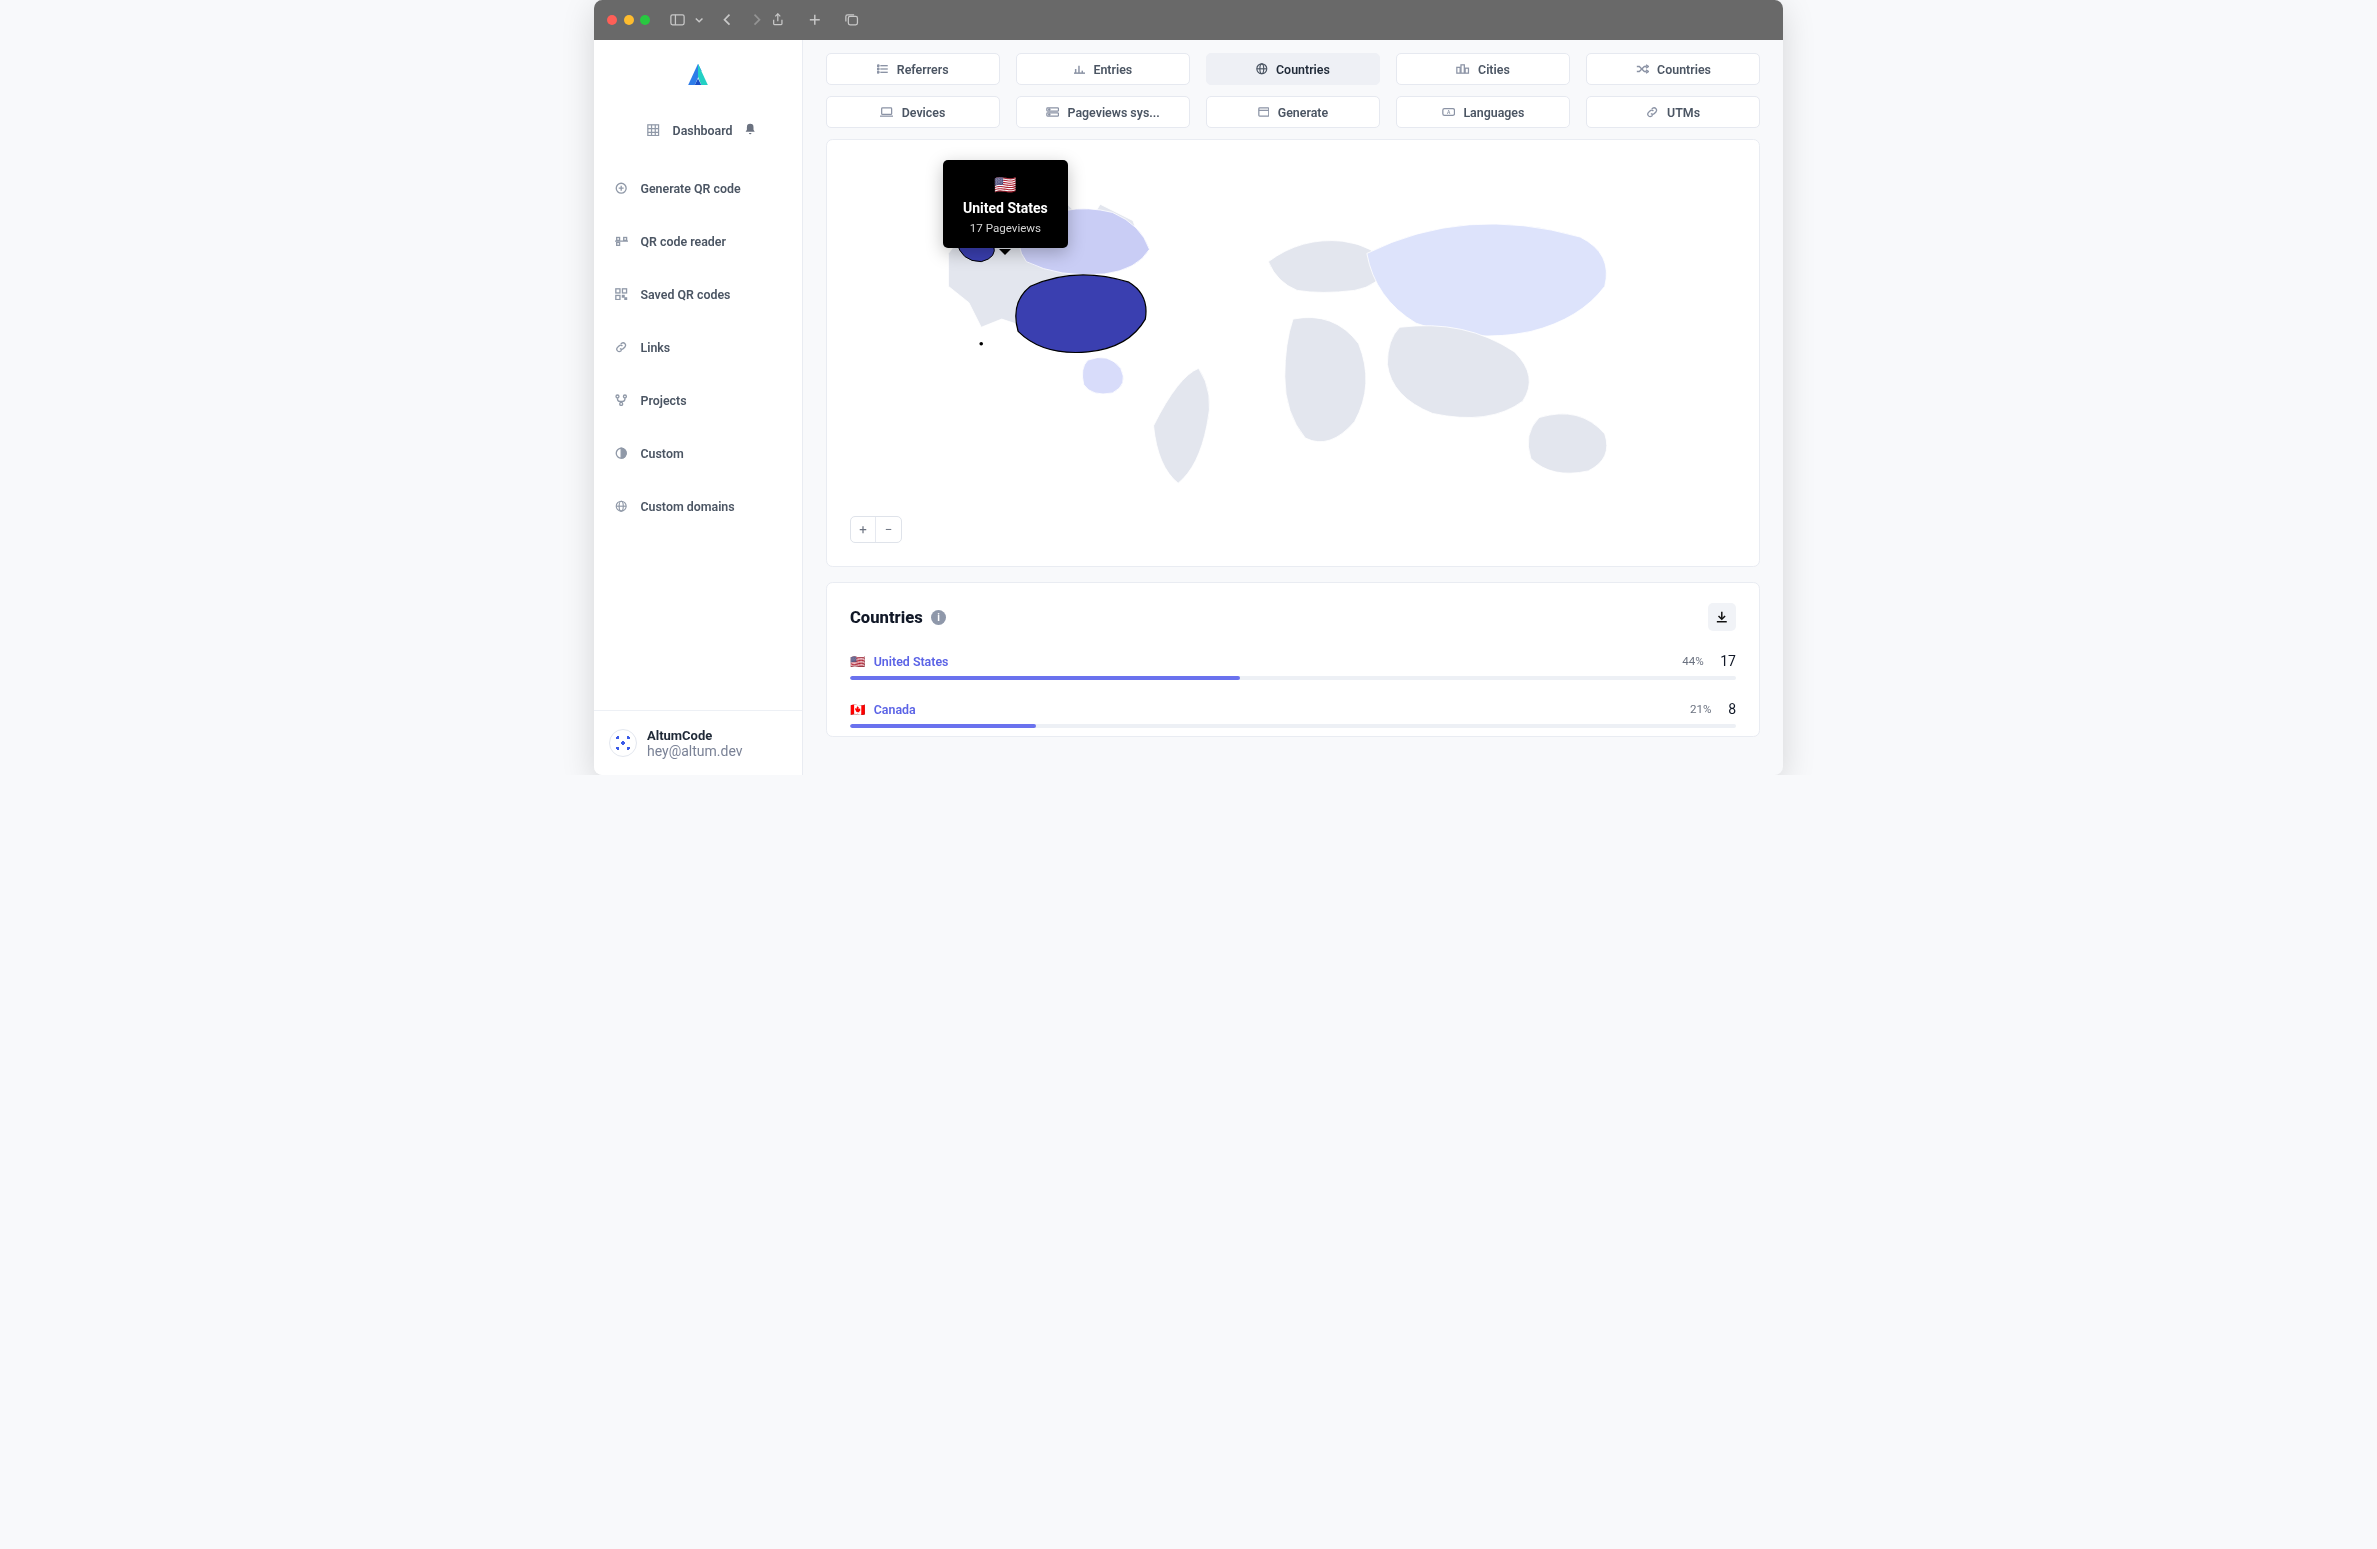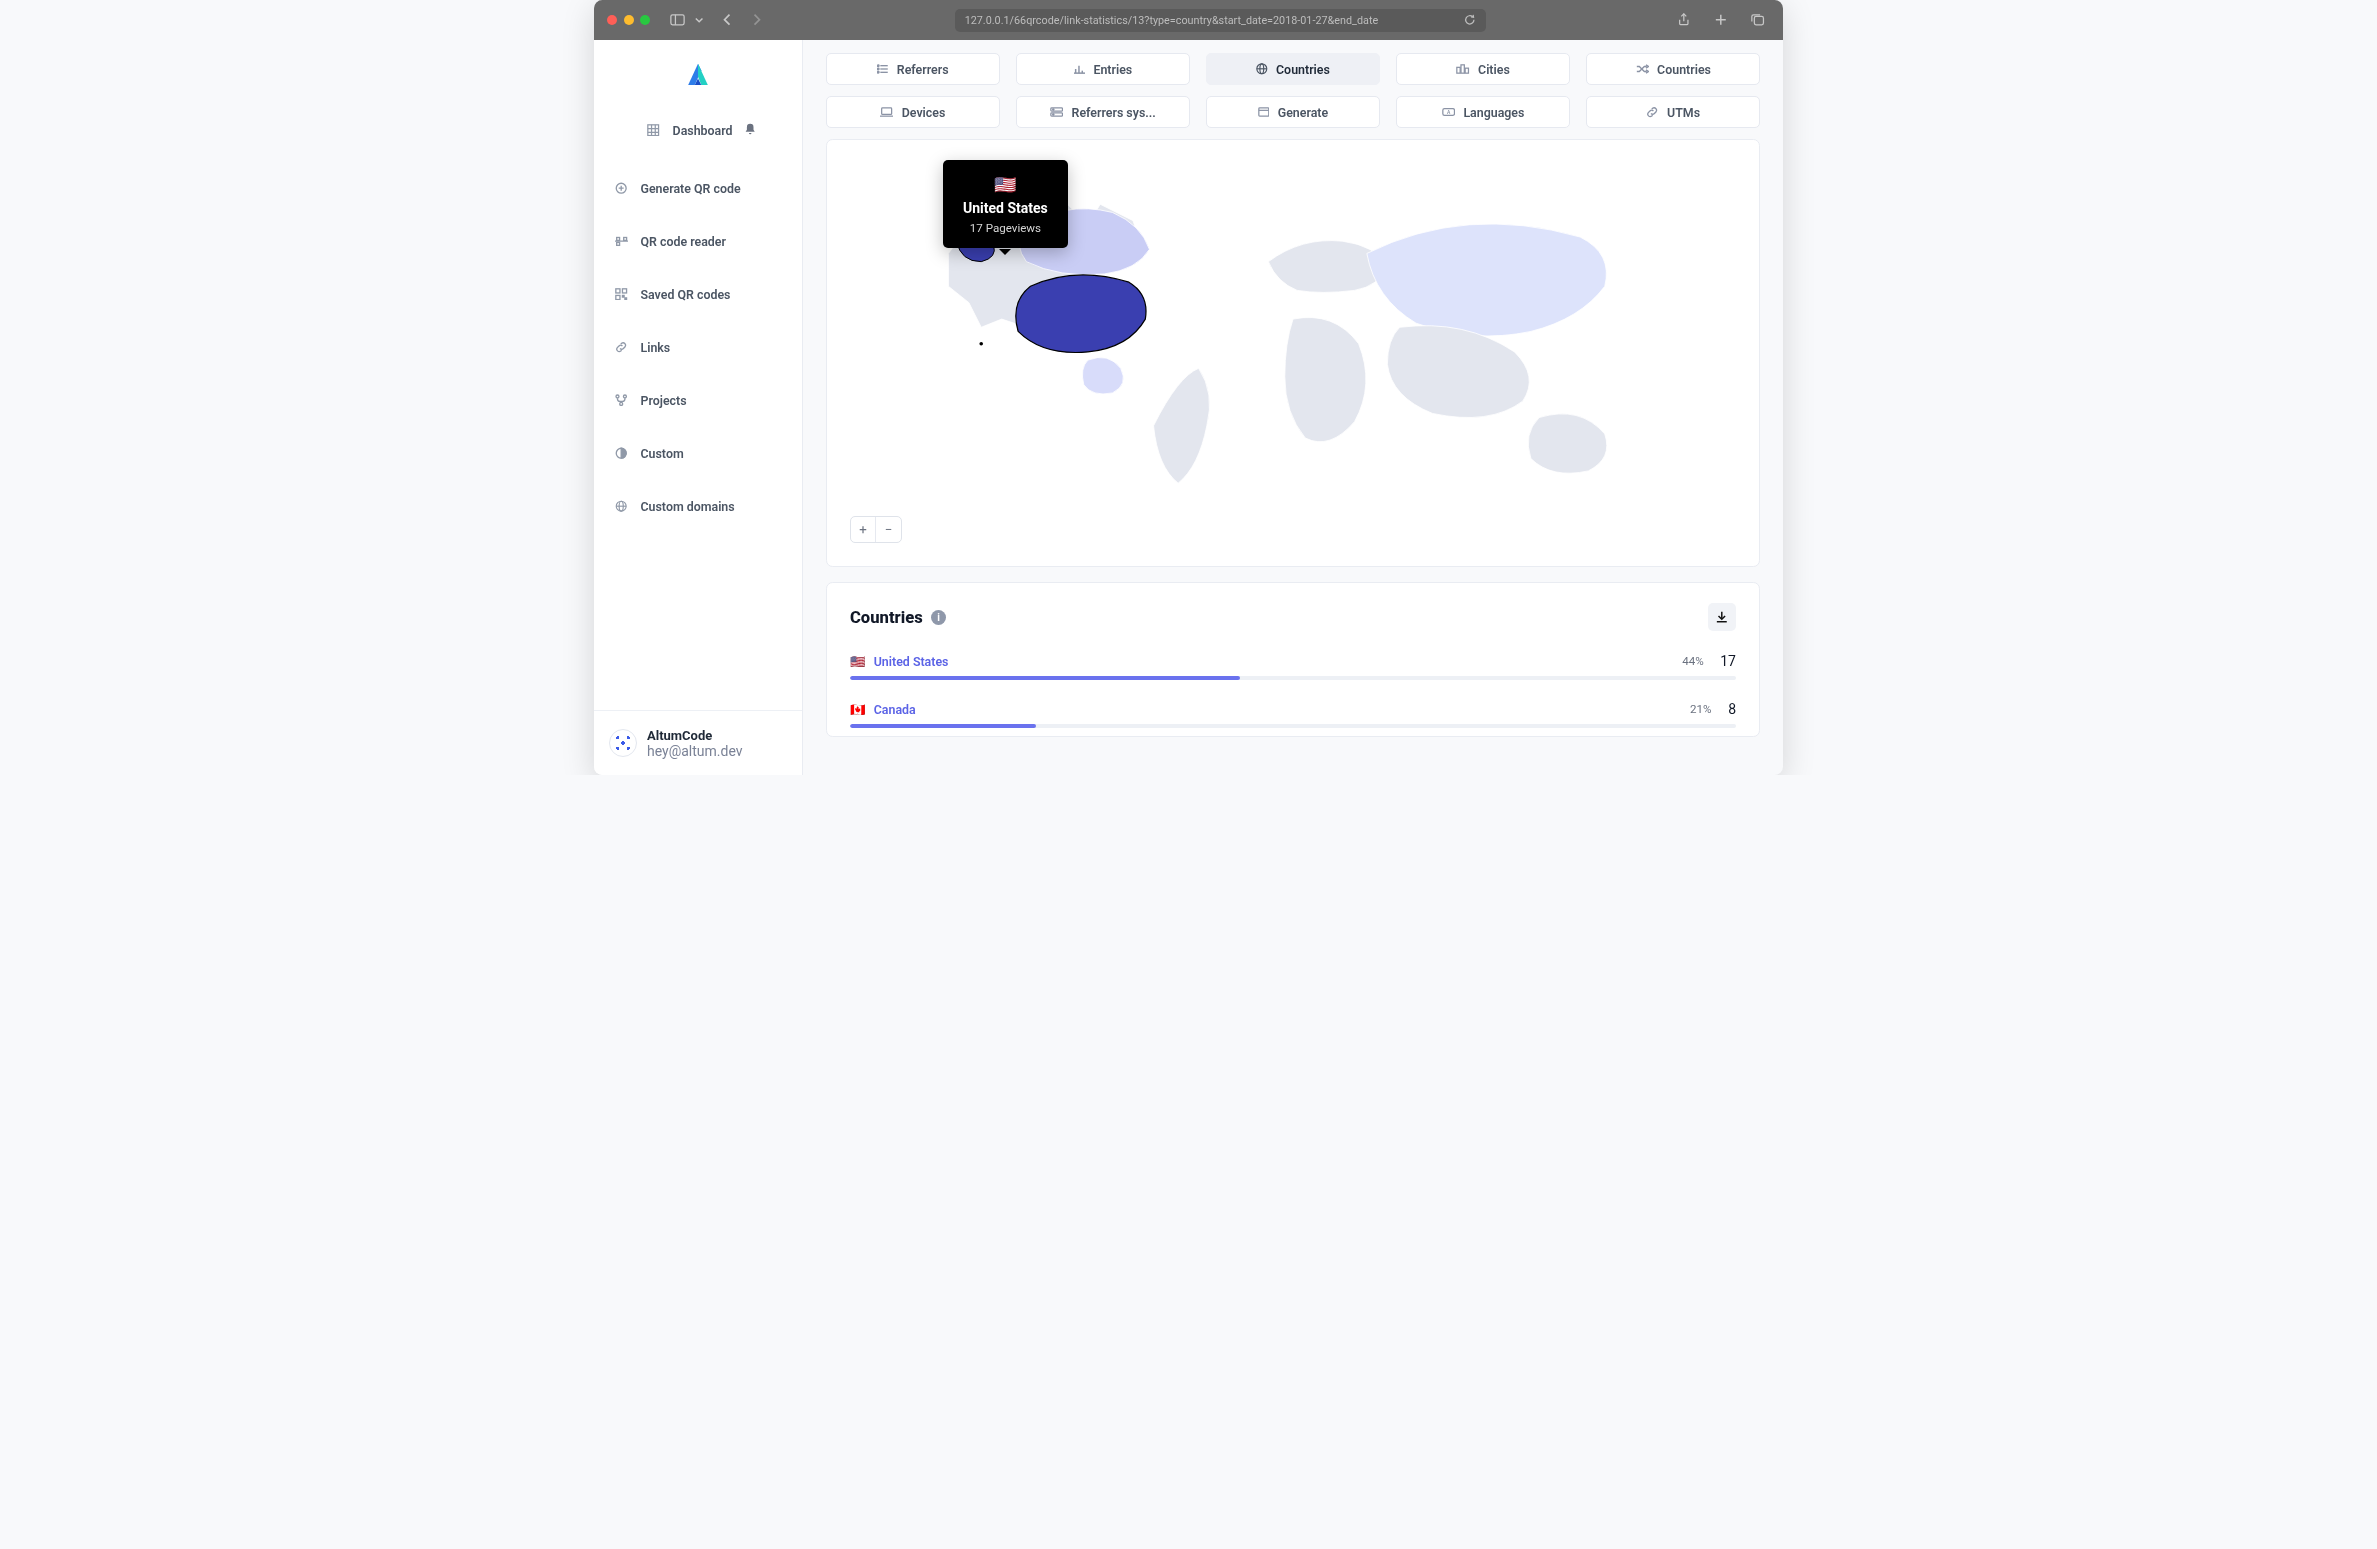--- a/index.html
+++ b/index.html
@@ -91,31 +91,20 @@
           <svg width="10" height="13.3" viewBox="0 0 12 16" fill="none" stroke="currentColor" stroke-width="2">
             <polyline points="9,2 3,8 9,14"></polyline>
           </svg>
         </span>
       <span class="tb-icon" style="opacity:.45">
           <svg width="10" height="13.3" viewBox="0 0 12 16" fill="none" stroke="currentColor" stroke-width="2">
             <polyline points="3,2 9,8 3,14"></polyline>
           </svg>
         </span>
     </div>
-    <div class="addr">
-      <div class="addr-box">
-        <span class="addr-text">127.0.0.1/66qrcode/link-statistics/13?type=country&amp;start_date=2018-01-27&amp;end_date</span>
-        <span>
-            <svg width="11.6" height="11.6" viewBox="0 0 14 14" fill="none" stroke="currentColor" stroke-width="1.5">
-              <path d="M12 7a5 5 0 1 1-1.5-3.5"></path>
-              <polyline points="11,1 11.5,4 8.5,3.5"></polyline>
-            </svg>
-          </span>
-      </div>
-    </div>
     <div class="tb-right">
       <span class="tb-icon">
           <svg width="11.6" height="13.3" viewBox="0 0 14 16" fill="none" stroke="currentColor" stroke-width="1.5">
             <path d="M7 10V1"></path>
             <polyline points="4,4 7,1 10,4"></polyline>
             <path d="M2 8v5a1 1 0 0 0 1 1h8a1 1 0 0 0 1-1V8"></path>
           </svg>
         </span>
       <span class="tb-icon">
           <svg width="11.6" height="11.6" viewBox="0 0 14 14" stroke="currentColor" stroke-width="1.8">
@@ -317,21 +306,21 @@
           </div>
         <div class="tab">
             <span class="ticon">
               <svg width="13.3" height="10" viewBox="0 0 16 12" fill="none" stroke="currentColor" stroke-width="1.5">
                 <rect x="1" y="1" width="14" height="4" rx="1"></rect>
                 <rect x="1" y="7" width="14" height="4" rx="1"></rect>
                 <circle cx="4" cy="3" r=".8" fill="currentColor"></circle>
                 <circle cx="4" cy="9" r=".8" fill="currentColor"></circle>
               </svg>
             </span>
-            <span>Referrers sys...</span>
+            <span>Pageviews sys...</span>
           </div>
         <div class="tab">
             <span class="ticon">
               <svg width="11.6" height="10" viewBox="0 0 14 12" fill="none" stroke="currentColor" stroke-width="1.5">
                 <rect x="1" y="1" width="12" height="10" rx="1"></rect>
                 <line x1="1" y1="4" x2="13" y2="4"></line>
               </svg>
             </span>
             <span>Generate</span>
           </div>

